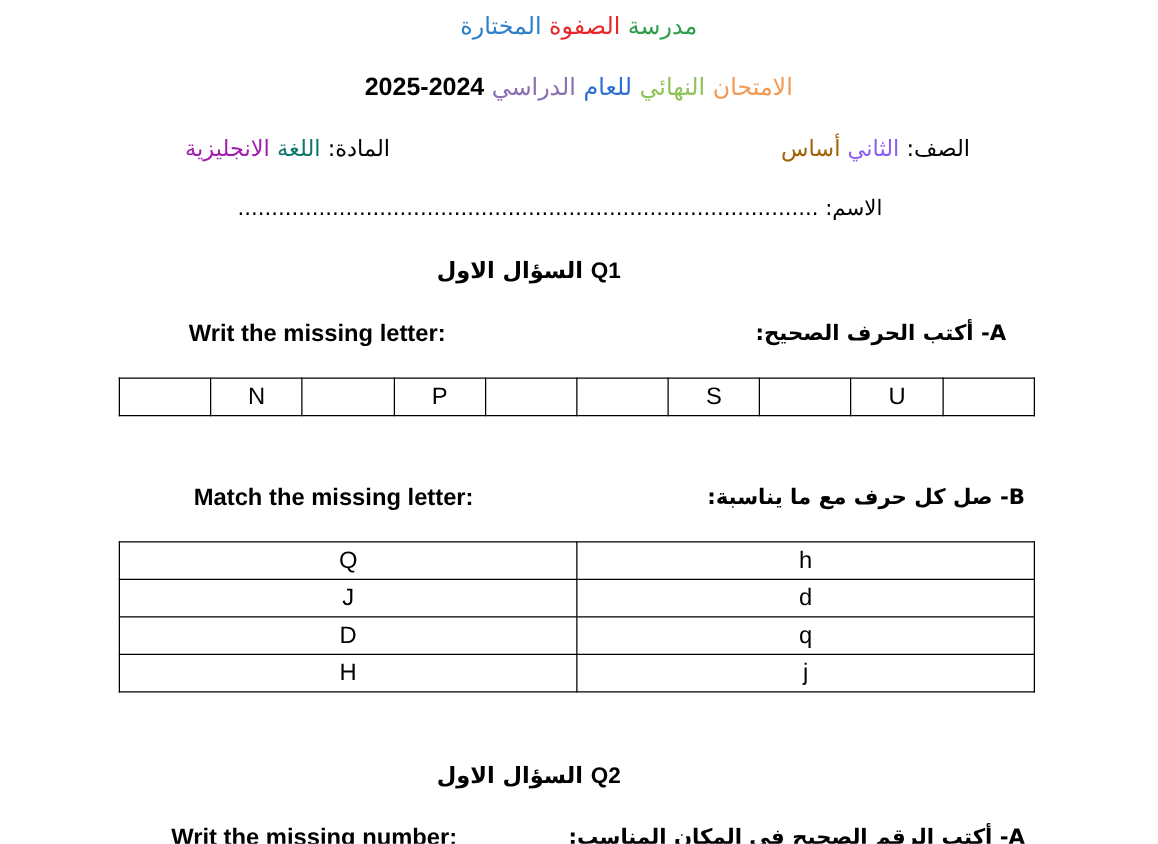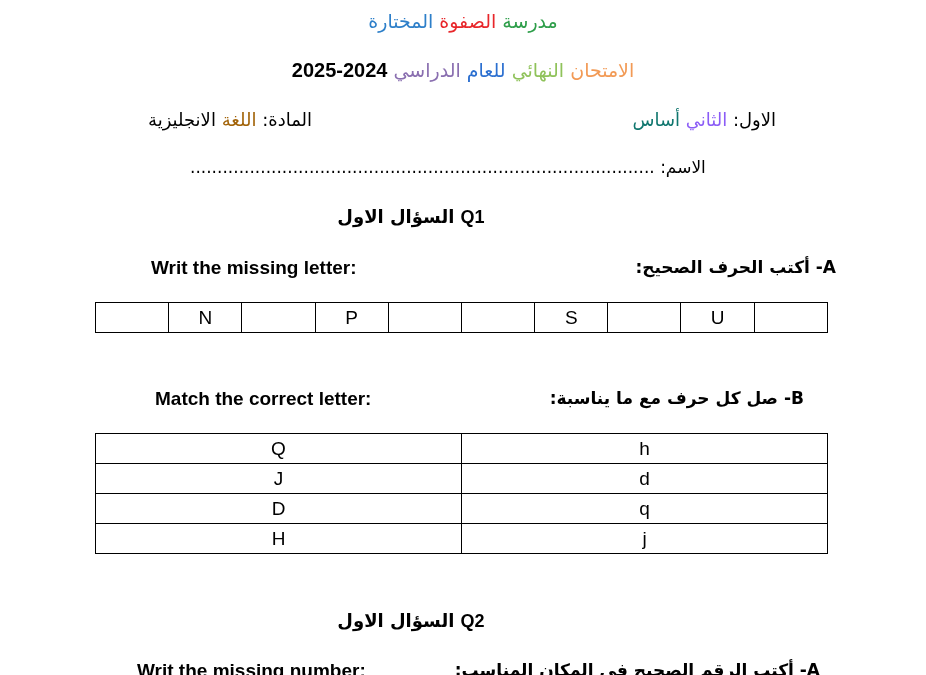--- a/index.html
+++ b/index.html
@@ -4,21 +4,21 @@
 <style>
   html, body { margin:0; padding:0; }
   body { width:926px; height:675px; overflow:hidden; background:#ffffff; position:relative; font-family:"DejaVu Sans", sans-serif; color:#000; }
   .abs { position:absolute; white-space:nowrap; }
   .title1 { top:10px; left:0; width:926px; text-align:center; font-size:19px; direction:rtl; }
   .title2 { top:59px; left:0; width:926px; text-align:center; font-size:19px; direction:rtl; }
   .year { font-family:"Liberation Sans", sans-serif; font-weight:bold; font-size:20px; color:#000; }
   .grade { top:109px; right:150px; font-size:18px; direction:rtl; }
   .subject { top:109px; left:148px; font-size:18px; direction:rtl; }
   .name { top:157px; left:190px; font-size:17px; direction:rtl; }
-  .q-head { left:0; width:822px; text-align:center; font-size:18px; font-weight:bold; direction:rtl; }
+  .q-head { left:12px; width:822px; text-align:center; font-size:18px; font-weight:bold; direction:rtl; }
   .q-head .en { font-family:"Liberation Sans", sans-serif; font-weight:bold; }
   .en-instr { font-family:"Liberation Sans", sans-serif; font-weight:bold; font-size:19px; }
   .ar-instr { font-size:17px; font-weight:bold; direction:rtl; }
   table { border-collapse:collapse; position:absolute; }
   td { border:1.5px solid #000; text-align:center; font-family:"Liberation Sans", sans-serif; font-size:19px; padding:0; }
   .t1 { top:302px; left:95px; width:733px; height:31px; }
   .t1 td { width:73px; height:29px; }
   .t2 { top:433px; left:95px; width:733px; }
   .t2 td { height:29px; width:366px; }
 </style>
@@ -33,63 +33,63 @@
 
 <div class="abs title2">
   <span style="color:#f29a55">الامتحان</span>
   <span style="color:#8fc25a">النهائي</span>
   <span style="color:#2b6fd0">للعام</span>
   <span style="color:#8a6fb0">الدراسي</span>
   <span class="year" dir="ltr">2025-2024</span>
 </div>
 
 <div class="abs grade">
-  <span>الاول:</span>
+  <span>الصف:</span>
   <span style="color:#8b5cf6">الثاني</span>
-  <span style="color:#0f766e">أساس</span>
+  <span style="color:#a16207">أساس</span>
 </div>
 
 <div class="abs subject">
   <span>المادة:</span>
-  <span style="color:#a16207">اللغة</span>
-  <span style="color:#000000">الانجليزية</span>
+  <span style="color:#0f766e">اللغة</span>
+  <span style="color:#a21caf">الانجليزية</span>
 </div>
 
 <div class="abs name">
   <span>الاسم:</span>
   <span>......................................................................................</span>
 </div>
 
 <div class="abs q-head" style="top:206px;">
   <span class="en">Q1</span>
   <span>السؤال الاول</span>
 </div>
 
 <div class="abs en-instr" style="top:257px; left:151px;">Writ the missing letter:</div>
-<div class="abs ar-instr" style="top:257px; right:90px;margin-left:17px;">A- أكتب الحرف الصحيح:</div>
+<div class="abs ar-instr" style="top:257px; right:121px;margin-left:17px;">A- أكتب الحرف الصحيح:</div>
 
 <table class="t1">
   <tbody>
       <tr>
     <td></td>
     <td>N</td>
     <td></td>
     <td>P</td>
     <td></td>
     <td></td>
     <td>S</td>
     <td></td>
     <td>U</td>
     <td></td>
   </tr>
 </tbody>
   </table>
 
-<div class="abs en-instr" style="top:388px; left:155px;">Match the correct letter:</div>
-<div class="abs ar-instr" style="top:388px; right:122px;">B- صل كل حرف مع ما يناسبة:</div>
+<div class="abs en-instr" style="top:388px; left:155px;">Match the missing letter:</div>
+<div class="abs ar-instr" style="top:388px; right:106px;">B- صل كل حرف مع ما يناسبة:</div>
 
 <table class="t2">
   <tbody>
       <tr>
     <td>Q</td>
     <td>h</td>
   </tr>
   <tr>
     <td>J</td>
     <td>d</td>

